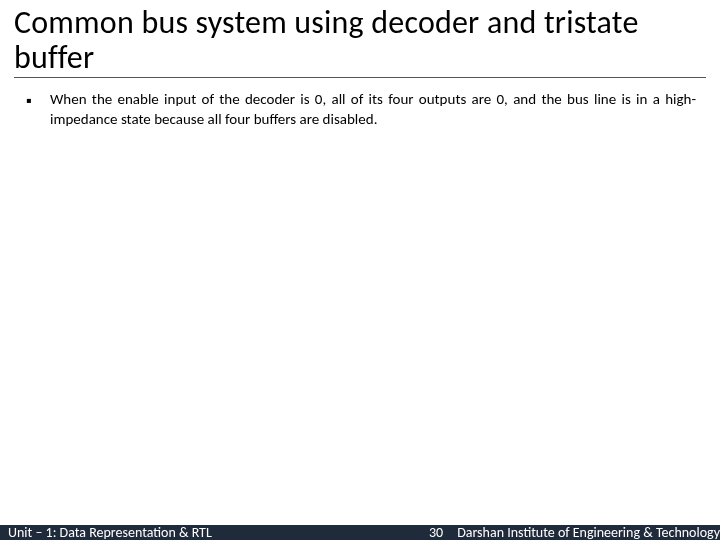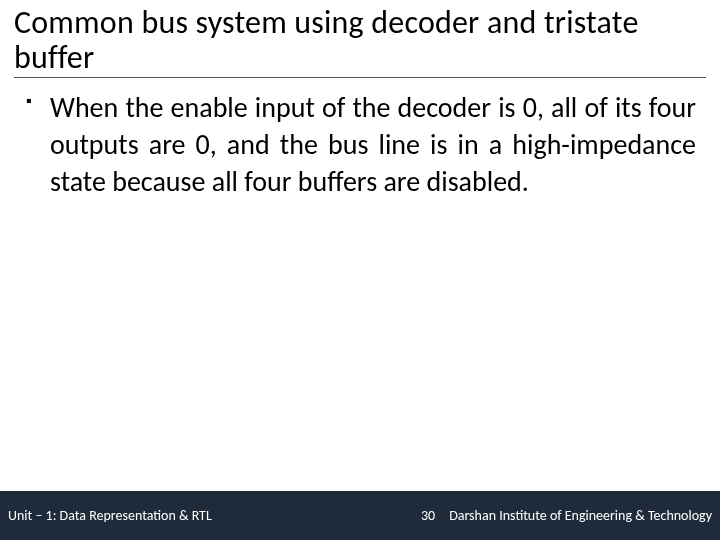--- a/index.html
+++ b/index.html
@@ -3,27 +3,27 @@
 <meta charset="utf-8">
 <style>
   * { margin: 0; padding: 0; box-sizing: border-box; }
   html, body { width: 720px; height: 540px; font-family: Calibri, "Segoe UI", Arial, sans-serif; background: #fff; color: #000; overflow: hidden; }
   .slide { width: 720px; height: 540px; position: relative; display: flex; flex-direction: column; }
   .title-wrap { padding: 6px 14px 2px 14px; }
   .title { font-size: 32px; line-height: 1.08; font-weight: 400; letter-spacing: 0.2px; }
   .rule { border: none; border-top: 1px solid #555; margin: 2px 0 0 0; }
   .content { padding: 10px 24px 0 24px; }
   ul.bullets { list-style: none; }
-  ul.bullets > li { position: relative; padding-left: 26px; font-size: 28px; line-height: 1.32; margin-bottom: 16px; text-align: justify; }
+  ul.bullets > li { position: relative; padding-left: 26px; font-size: 15px; line-height: 1.32; margin-bottom: 16px; text-align: justify; }
   ul.bullets > li::before { content: "▪"; position: absolute; left: 2px; top: 0; font-size: 16px; color: #000; }
-  .footer { position: absolute; bottom: 0; left: 0; right: 0; height: 49px; background: #1f2a3a; color: #fff; display: flex; align-items: center; font-size: 14px; }
+  .footer { position: absolute; bottom: 0; left: 0; right: 0; height: 15px; background: #1f2a3a; color: #fff; display: flex; align-items: center; font-size: 14px; }
   .footer .unit { padding-left: 8px; flex: 0 0 auto; }
   .footer .spacer1 { flex: 1 1 auto; }
   .footer .page { flex: 0 0 auto; padding: 0 14px; }
-  .footer .inst { flex: 0 0 auto; padding-right: 8px; }
+  .footer .inst { flex: 0 0 auto; padding-right: 0; }
 </style>
 </head>
 <body>
 
 <div class="slide">
   <div class="title-wrap">
     <h1 class="title">Common bus system using decoder and tristate buffer</h1>
     <hr class="rule">
   </div>
 

